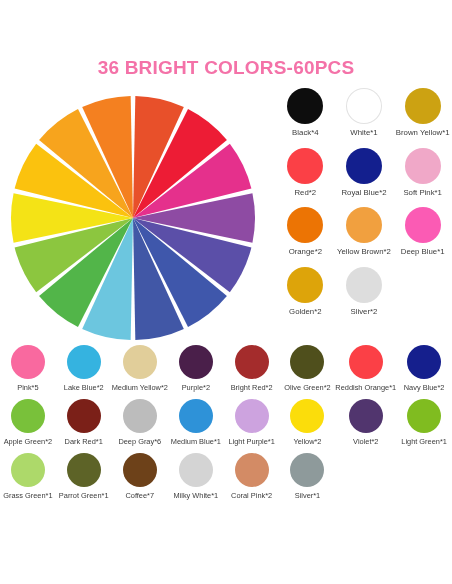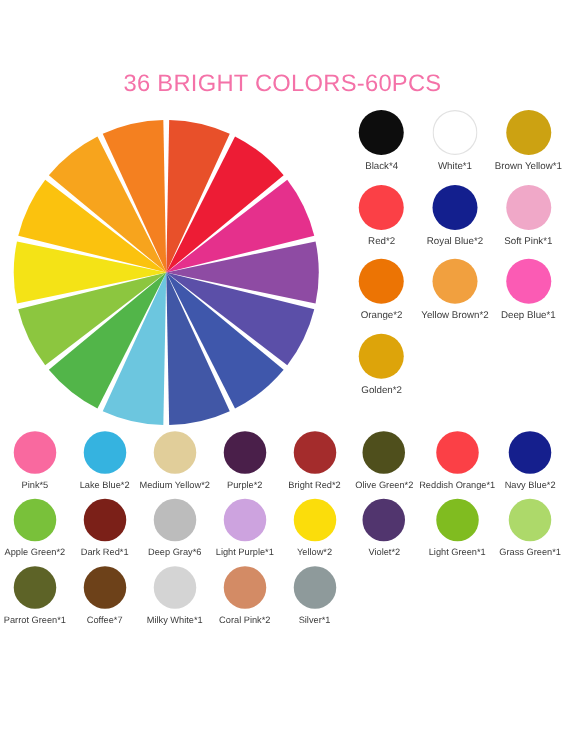--- a/index.html
+++ b/index.html
@@ -16,21 +16,21 @@
   }
 
   
   #title {
     position: absolute;
     top: 57px;
     left: 0;
     width: 452px;
     text-align: center;
     font-size: 19px;
-    font-weight: normal;
+    font-weight: bold;
     letter-spacing: 0.2px;
     color: #f472a8;
   }
 
   
   #wheel-wrap {
     position: absolute;
     left: 10px;
     top: 95px;
     width: 246px;
@@ -150,20 +150,24 @@
       <div class="caption">Yellow Brown*2</div>
     </div>
     <div class="cell">
       <div class="dot" style="background: rgb(251, 91, 180);"></div>
       <div class="caption">Deep Blue*1</div>
     </div>
     <div class="cell">
       <div class="dot" style="background: rgb(221, 164, 10);"></div>
       <div class="caption">Golden*2</div>
     </div>
+    <div class="cell">
+      <div class="dot" style="background: rgb(221, 221, 221);"></div>
+      <div class="caption">Sliver*2</div>
+    </div>
   </div>
 
 <div id="lower-grid">
     <div class="cell">
       <div class="dot" style="background: rgb(249, 105, 159);"></div>
       <div class="caption">Pink*5</div>
     </div>
     <div class="cell">
       <div class="dot" style="background: rgb(53, 179, 224);"></div>
       <div class="caption">Lake Blue*2</div>
@@ -198,20 +202,24 @@
     </div>
     <div class="cell">
       <div class="dot" style="background: rgb(123, 32, 24);"></div>
       <div class="caption">Dark Red*1</div>
     </div>
     <div class="cell">
       <div class="dot" style="background: rgb(188, 188, 188);"></div>
       <div class="caption">Deep Gray*6</div>
     </div>
     <div class="cell">
+      <div class="dot" style="background: rgb(46, 146, 216);"></div>
+      <div class="caption">Medium Blue*1</div>
+    </div>
+    <div class="cell">
       <div class="dot" style="background: rgb(205, 163, 223);"></div>
       <div class="caption">Light Purple*1</div>
     </div>
     <div class="cell">
       <div class="dot" style="background: rgb(251, 221, 11);"></div>
       <div class="caption">Yellow*2</div>
     </div>
     <div class="cell">
       <div class="dot" style="background: rgb(81, 53, 110);"></div>
       <div class="caption">Violet*2</div>

